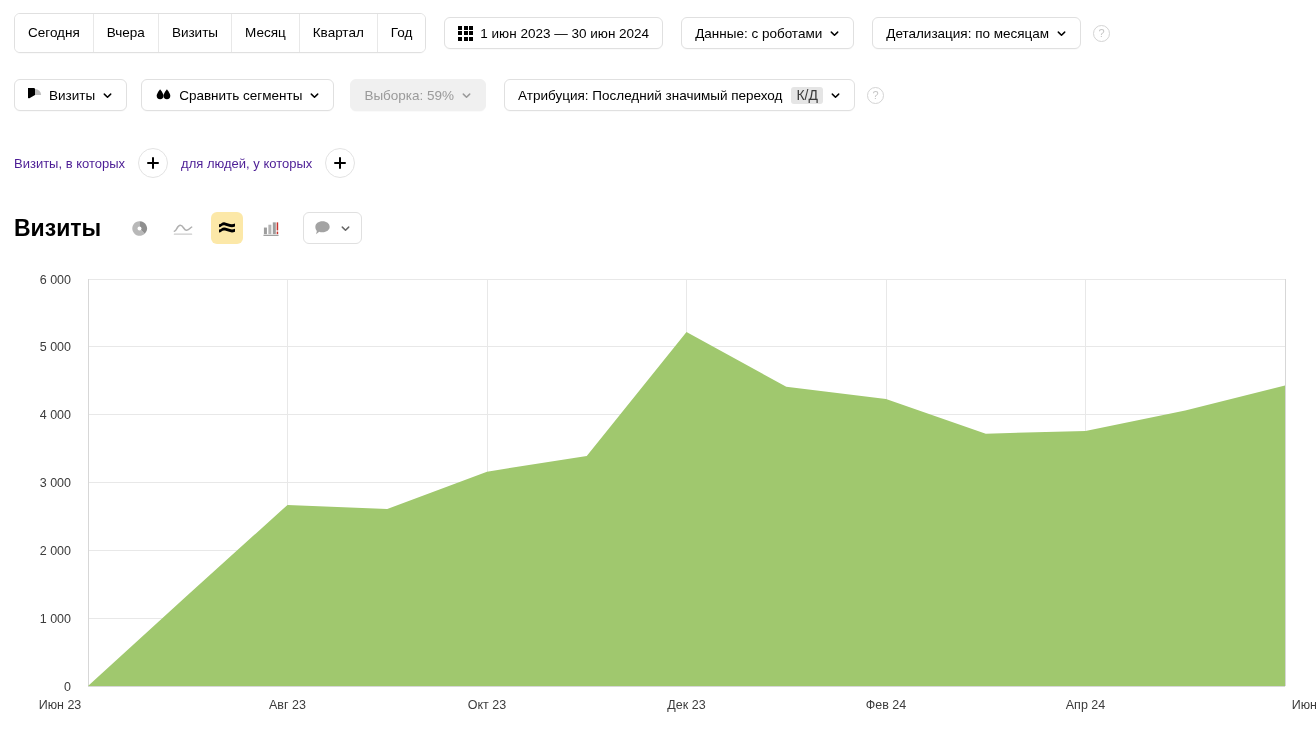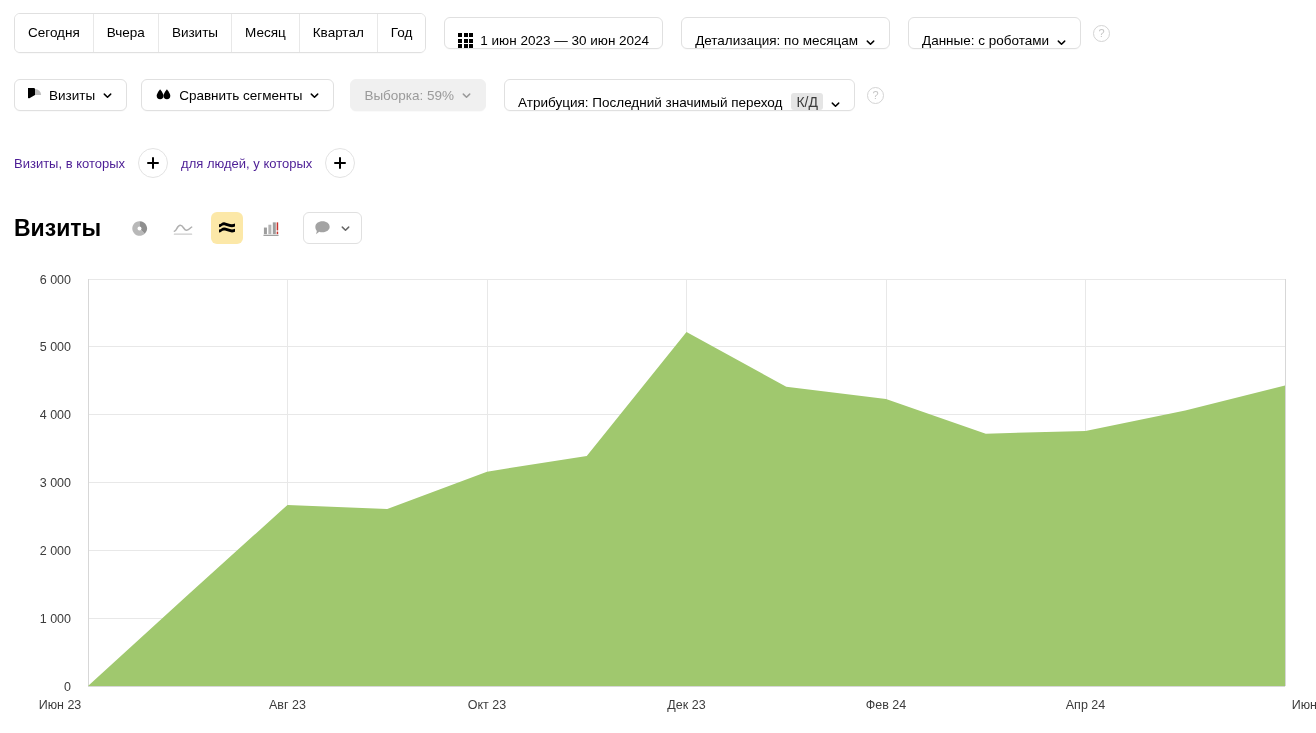--- a/index.html
+++ b/index.html
@@ -40,21 +40,21 @@
     background: #fff; font-size: 13.5px; color: #000;
     cursor: pointer; white-space: nowrap;
     box-shadow: 0 1px 0 rgba(0,0,0,0.02);
   }
   .pill.disabled {
     background: #f0f0f0; border-color: #f0f0f0; color: #9a9a9a;
     cursor: default;
   }
   .gap-14 { margin-left: 14px; }
   .gap-16 { margin-left: 16px; }
-  .gap-18 { margin-left: 18px; align-items: flex-end; }
+  .gap-18 { margin-left: 18px; }
 
   .chev { width: 11px; height: 11px; flex: 0 0 auto; display: block; }
   .chev path { stroke: #000; stroke-width: 1.6; fill: none;
                stroke-linecap: round; stroke-linejoin: round; }
   .pill.disabled .chev path { stroke: #9a9a9a; }
 
   .badge-kd {
     display: inline-flex; align-items: center; justify-content: center;
     height: 17px; padding: 0 5px; margin-left: 2px;
     background: #e5e5e5; border-radius: 3px;
@@ -148,28 +148,28 @@
           <i></i>
           <i></i>
           <i></i>
           <i></i>
           <i></i>
       </span>
       <span>1 июн 2023 — 30 июн 2024</span>
     </div>
 
     <div class="pill gap-18">
+      <span>Данные: с роботами</span>
+      <svg class="chev" viewBox="0 0 12 12">
+        <path d="M2.5 4.5 L6 8 L9.5 4.5"></path>
+      </svg>
+    </div>
+
+    <div class="pill gap-18">
       <span>Детализация: по месяцам</span>
-      <svg class="chev" viewBox="0 0 12 12">
-        <path d="M2.5 4.5 L6 8 L9.5 4.5"></path>
-      </svg>
-    </div>
-
-    <div class="pill gap-18">
-      <span>Данные: с роботами</span>
       <svg class="chev" viewBox="0 0 12 12">
         <path d="M2.5 4.5 L6 8 L9.5 4.5"></path>
       </svg>
     </div>
 
     <div class="help-icon">?</div>
   </div>
 
   <div class="toolbar" id="toolbar-secondary">
 

